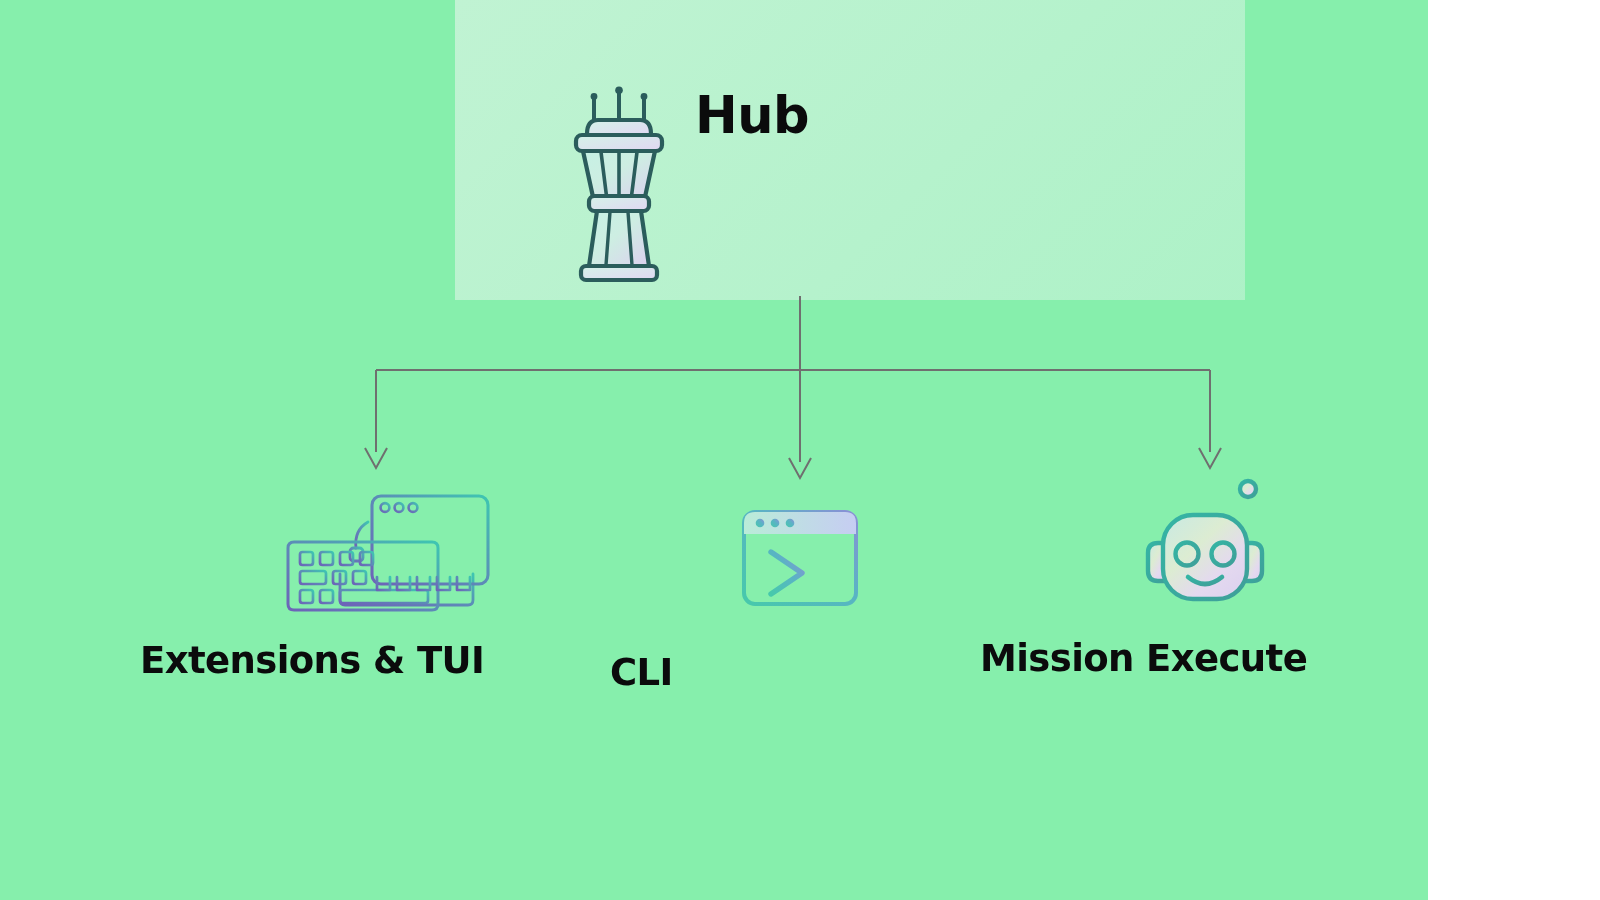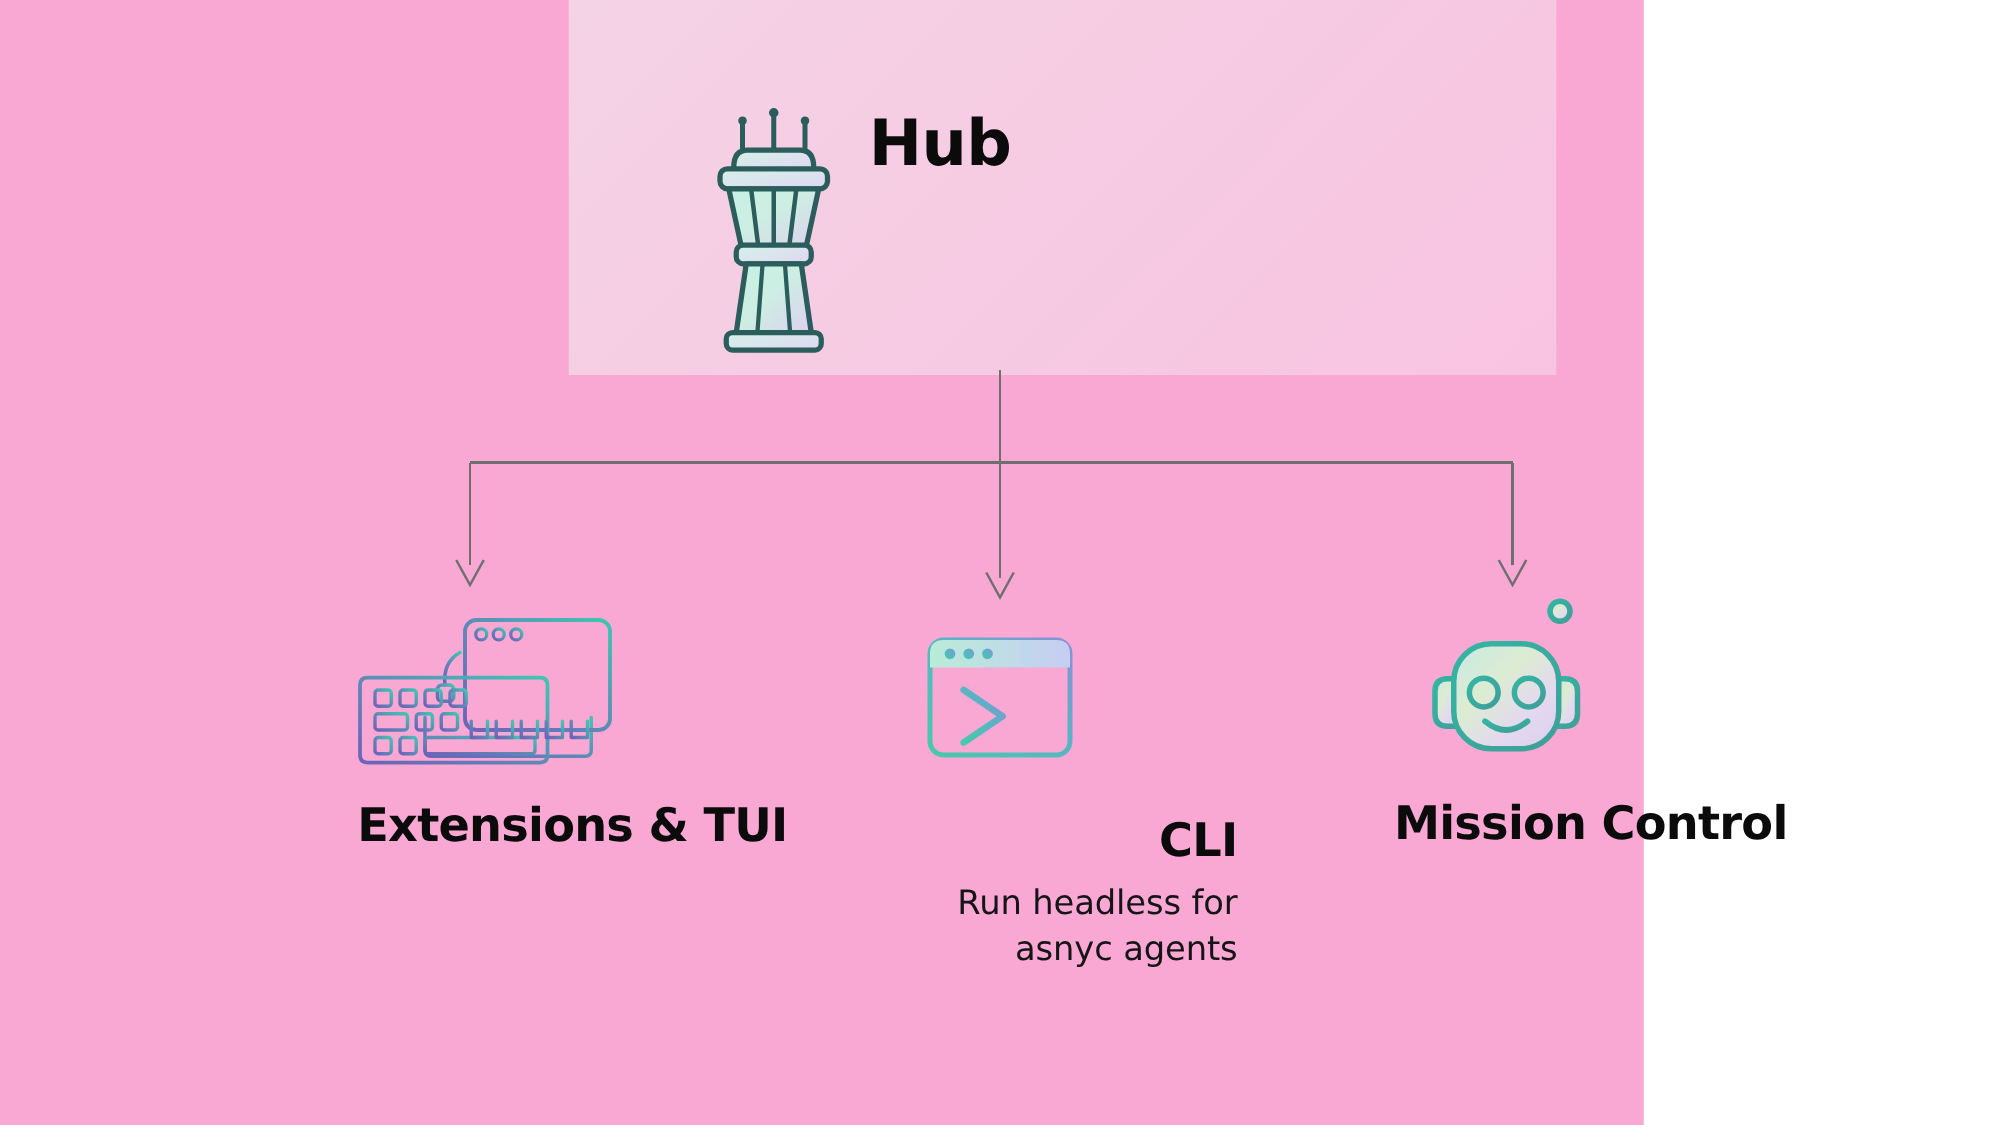--- a/index.html
+++ b/index.html
@@ -8,23 +8,23 @@
     background: #ffffff;
   }
   body {
     font-family: "DejaVu Sans", sans-serif;
     width: 1600px;
     height: 900px;
     overflow: hidden;
   }
   #canvas {
     position: relative;
-    width: 1315px;
+    width: 1428px;
     height: 900px;
-    background: #f9a8d4;
+    background: #86efac;
   }
 
   
   .bg-wash {
     position: absolute;
     left: 455px;
     top: 0px;
     width: 790px;
     height: 300px;
     background: linear-gradient(135deg, rgba(240,246,243,0.55), rgba(247,246,250,0.35));
@@ -73,21 +73,21 @@
   
   #columns {
     position: absolute;
     left: 0;
     top: 482px;
     width: 1600px;
     display: flex;
   }
   .col {
     position: absolute;
-    text-align: right;
+    text-align: left;
   }
   .col-icon-wrap {
     height: 136px;
     display: flex;
     align-items: center;
     justify-content: center;
   }
   .col-title {
     font-family: "DejaVu Sans", sans-serif;
     font-weight: 700;
@@ -297,22 +297,20 @@
             <circle cx="37" cy="19" r="4.3" fill="url(#cliStroke)" stroke="none"></circle>
             <circle cx="52" cy="19" r="4.3" fill="url(#cliStroke)" stroke="none"></circle>
 
             <path d="M33 48 L64 69 L33 90" stroke-width="5.4"></path>
 
             <line x1="76" y1="88" x2="104" y2="88" stroke-width="5.4"></line>
           </g>
         </svg>
       </div>
       <h2 class="col-title small">CLI</h2>
-      <p class="col-desc">Run headless for
-asnyc agents</p>
     </div>
 
     <div class="col" id="col-mission">
       <div class="col-icon-wrap">
         <svg width="150" height="138" viewBox="0 0 150 138" xmlns="http://www.w3.org/2000/svg">
           <defs>
             <linearGradient id="botFill" x1="0.1" y1="0.1" x2="0.9" y2="0.95">
               <stop offset="0%" stop-color="#cdeadf"></stop>
               <stop offset="35%" stop-color="#dcecd2"></stop>
               <stop offset="70%" stop-color="#e4d9ef"></stop>
@@ -333,17 +331,17 @@
 
             <rect x="33" y="42" width="84" height="84" rx="30" fill="url(#botFill)"></rect>
 
             <circle cx="57" cy="81" r="11.5"></circle>
             <circle cx="93" cy="81" r="11.5"></circle>
 
             <path d="M58 104 Q75 118 92 104" stroke-width="4.6"></path>
           </g>
         </svg>
       </div>
-      <h2 class="col-title big">Mission Control</h2>
+      <h2 class="col-title big">Mission Execute</h2>
     </div>
 
   </div>
 </div>
 
 </body></html>

